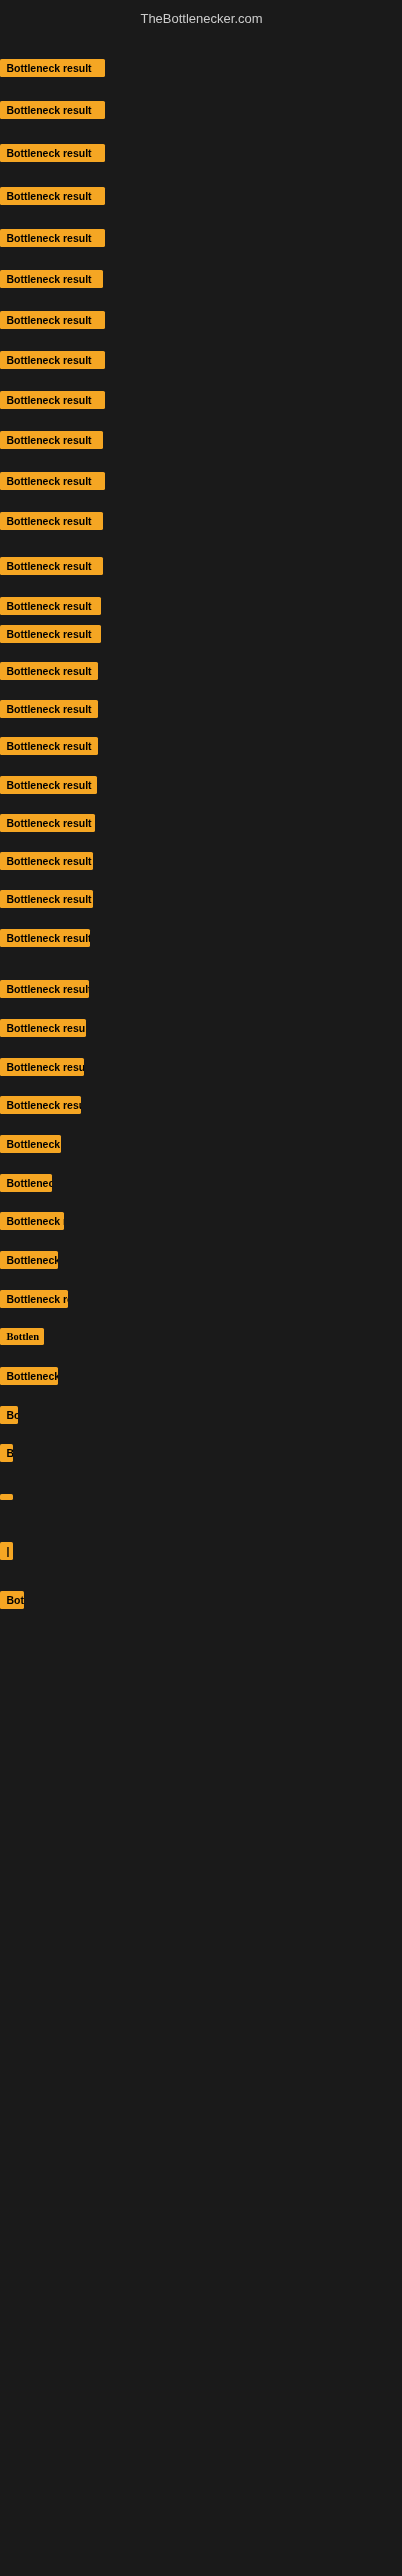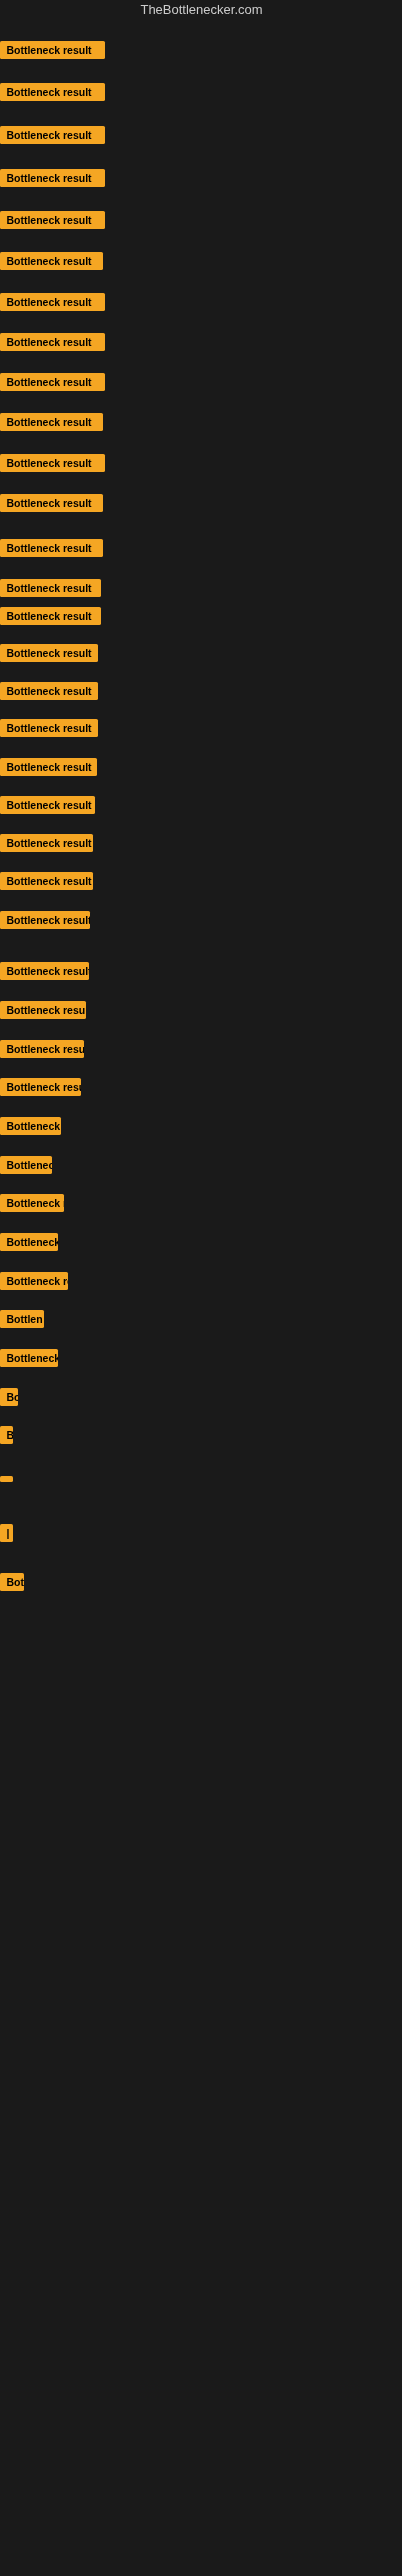--- a/index.html
+++ b/index.html
@@ -13,21 +13,21 @@
       min-height: 2576px;
       background-color: #1a1a1a;
       font-family: Arial, sans-serif;
       position: relative;
     }
 
     .site-title {
       text-align: center;
       color: #cccccc;
       font-size: 13px;
-      padding: 2px 0;
+      padding: 11px 0;
       background-color: #1a1a1a;
     }
 
     .bottleneck-item {
       display: block;
       position: absolute;
       left: 0;
       background-color: #f5a623;
       color: #000000;
       font-size: 10.5px;
@@ -69,21 +69,21 @@
     <div class="bottleneck-item" style="top: 892px; width: 90px; max-width: 90px;">Bottleneck result</div>
     <div class="bottleneck-item" style="top: 943px; width: 89px; max-width: 89px;">Bottleneck result</div>
     <div class="bottleneck-item" style="top: 982px; width: 86px; max-width: 86px;">Bottleneck result</div>
     <div class="bottleneck-item" style="top: 1021px; width: 84px; max-width: 84px;">Bottleneck result</div>
     <div class="bottleneck-item" style="top: 1059px; width: 81px; max-width: 81px;">Bottleneck result</div>
     <div class="bottleneck-item" style="top: 1098px; width: 61px; max-width: 61px;">Bottleneck</div>
     <div class="bottleneck-item" style="top: 1137px; width: 52px; max-width: 52px;">Bottleneck</div>
     <div class="bottleneck-item" style="top: 1175px; width: 64px; max-width: 64px;">Bottleneck r</div>
     <div class="bottleneck-item" style="top: 1214px; width: 58px; max-width: 58px;">Bottleneck</div>
     <div class="bottleneck-item" style="top: 1253px; width: 68px; max-width: 68px;">Bottleneck re</div>
-    <div class="bottleneck-item" style="top: 1291px; width: 44px; max-width: 44px;">Bottlen</div>
+    <div class="bottleneck-item" style="top: 1291px; width: 44px; max-width: 44px; font-family: Liberation Serif, serif;">Bottlen</div>
     <div class="bottleneck-item" style="top: 1330px; width: 58px; max-width: 58px;">Bottleneck</div>
     <div class="bottleneck-item" style="top: 1369px; width: 17.7px; max-width: 17.7px;">Bo</div>
     <div class="bottleneck-item" style="top: 1407px; width: 9.7px; max-width: 9.7px;">B</div>
     <div class="bottleneck-item" style="top: 1457px; width: 6.4px; max-width: 6.4px;"></div>
     <div class="bottleneck-item" style="top: 1505px; width: 4.8px; max-width: 4.8px;">|</div>
     <div class="bottleneck-item" style="top: 1554px; width: 24px; max-width: 24px;">Bott</div>
   </div>
 
 
 </body></html>

